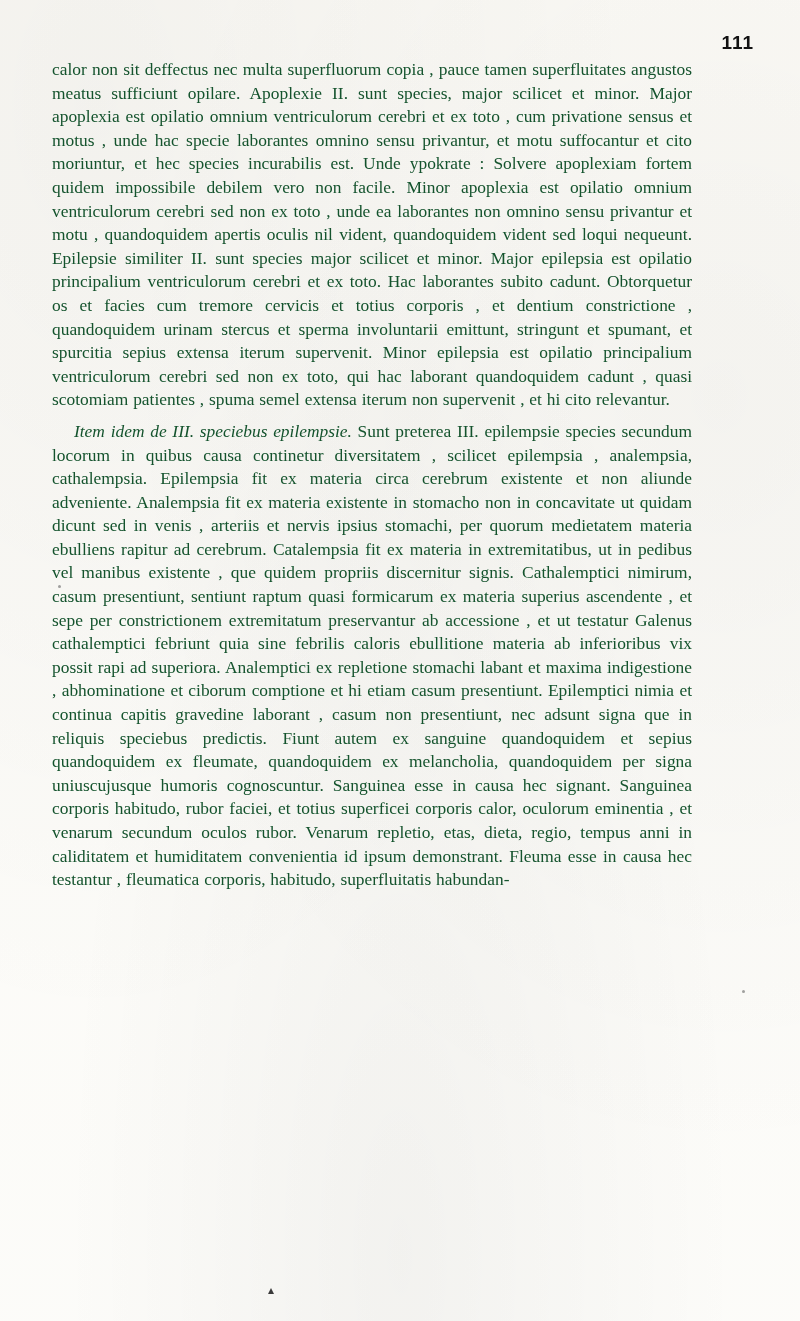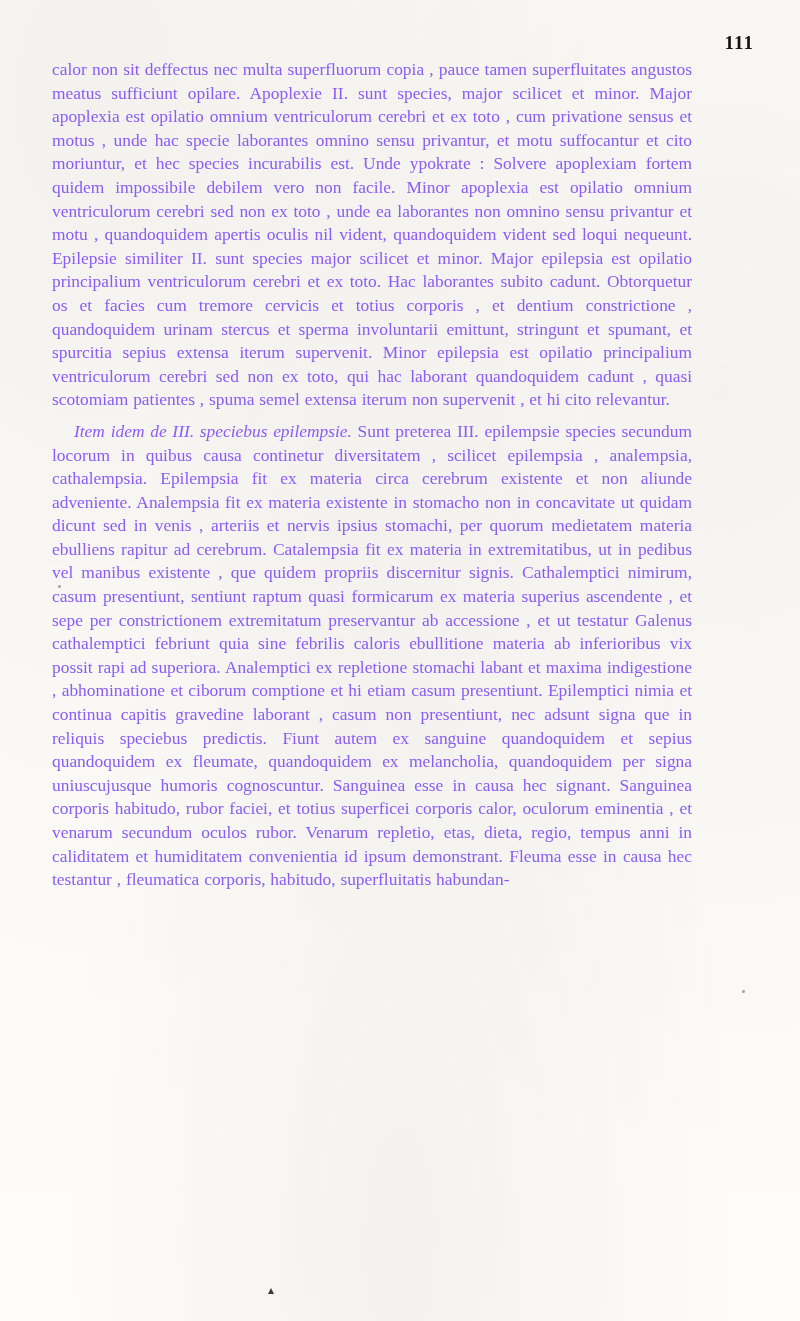--- a/index.html
+++ b/index.html
@@ -31,37 +31,37 @@
       radial-gradient(ellipse at 12% 8%, rgba(0,0,0,0.035), rgba(0,0,0,0) 55%),
       radial-gradient(ellipse at 90% 30%, rgba(0,0,0,0.03), rgba(0,0,0,0) 60%),
       radial-gradient(ellipse at 50% 95%, rgba(0,0,0,0.04), rgba(0,0,0,0) 60%),
       linear-gradient(180deg, rgba(250,248,242,0.6), rgba(248,246,240,0.2));
     pointer-events: none;
   }
   .page-number {
     position: absolute;
     top: 32px;
     right: 46px;
-    font-family: Liberation Serif, serif;
+    font-family: Liberation Sans, sans-serif;
     font-weight: bold;
     font-size: 19px;
     letter-spacing: 1px;
     color: #121212;
   }
   .text-block {
     position: absolute;
     left: 52px;
     top: 58px;
     width: 640px;
     font-size: 17.4px;
     line-height: 23.6px;
     text-align: justify;
     text-justify: inter-word;
     word-spacing: 0.5px;
-    color: #8b5cf6;
+    color: #14532d;
   }
   .para {
     margin: 0;
     text-align: justify;
   }
   .para + .para {
     margin-top: 8px;
   }
   .para.indent {
     text-indent: 22px;

